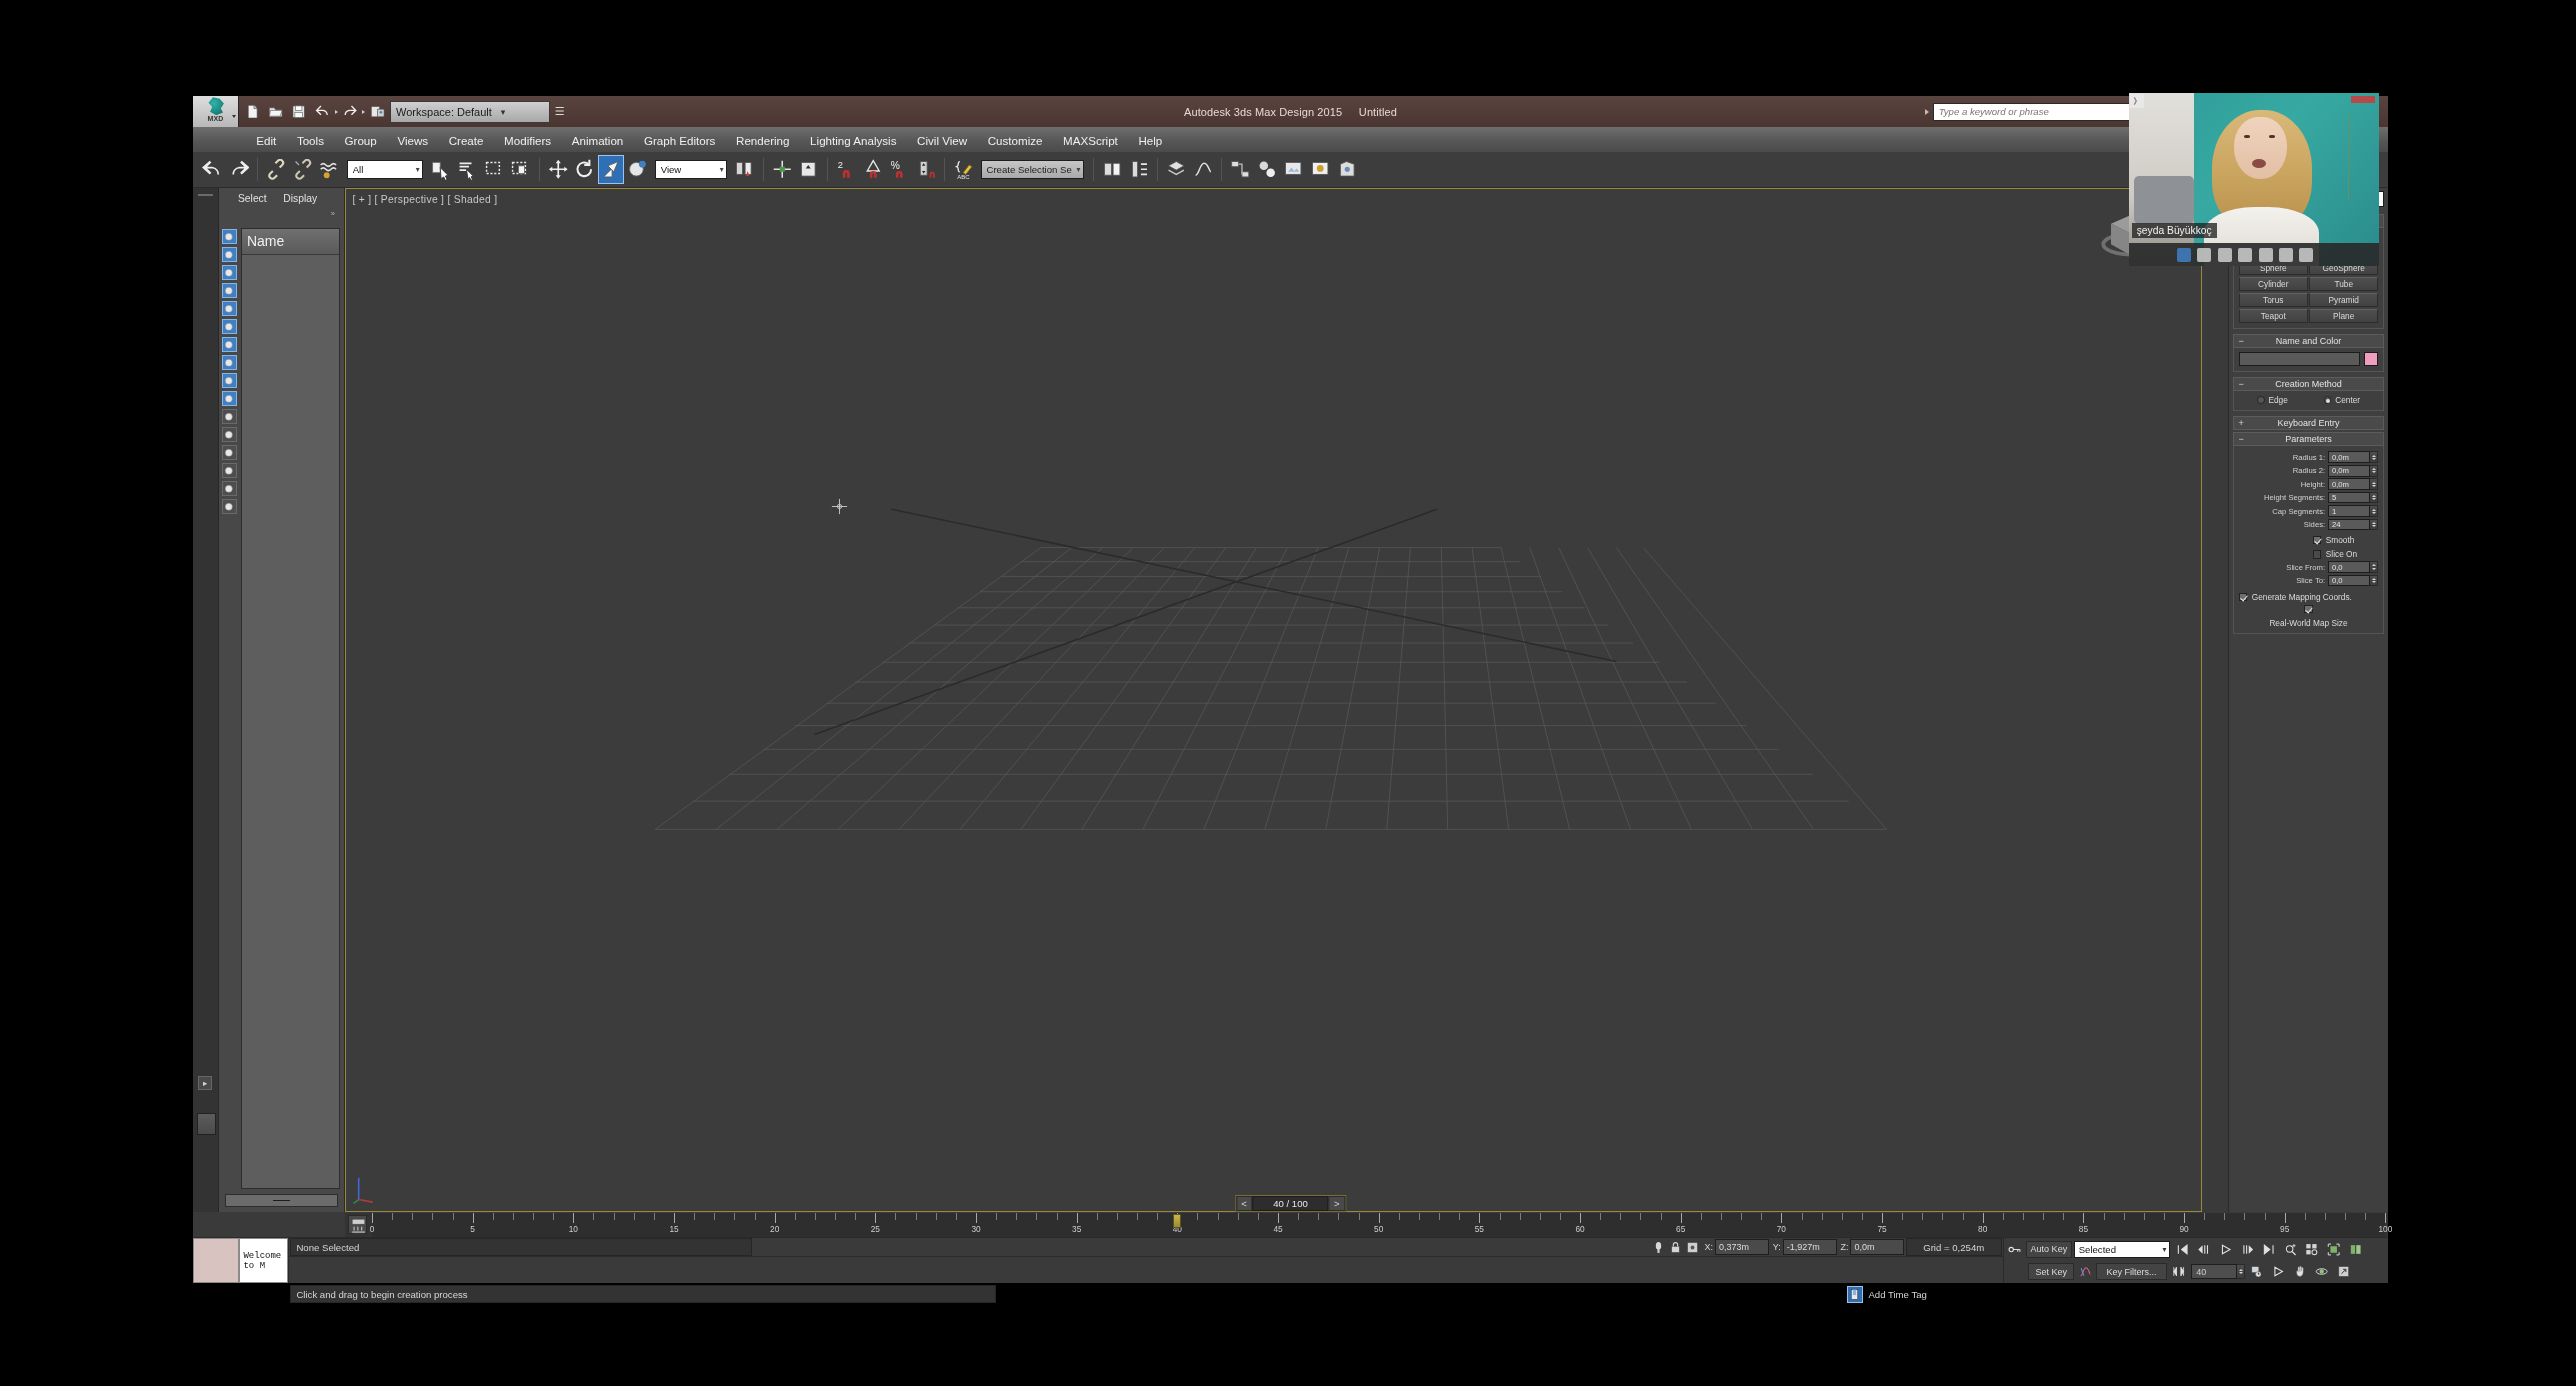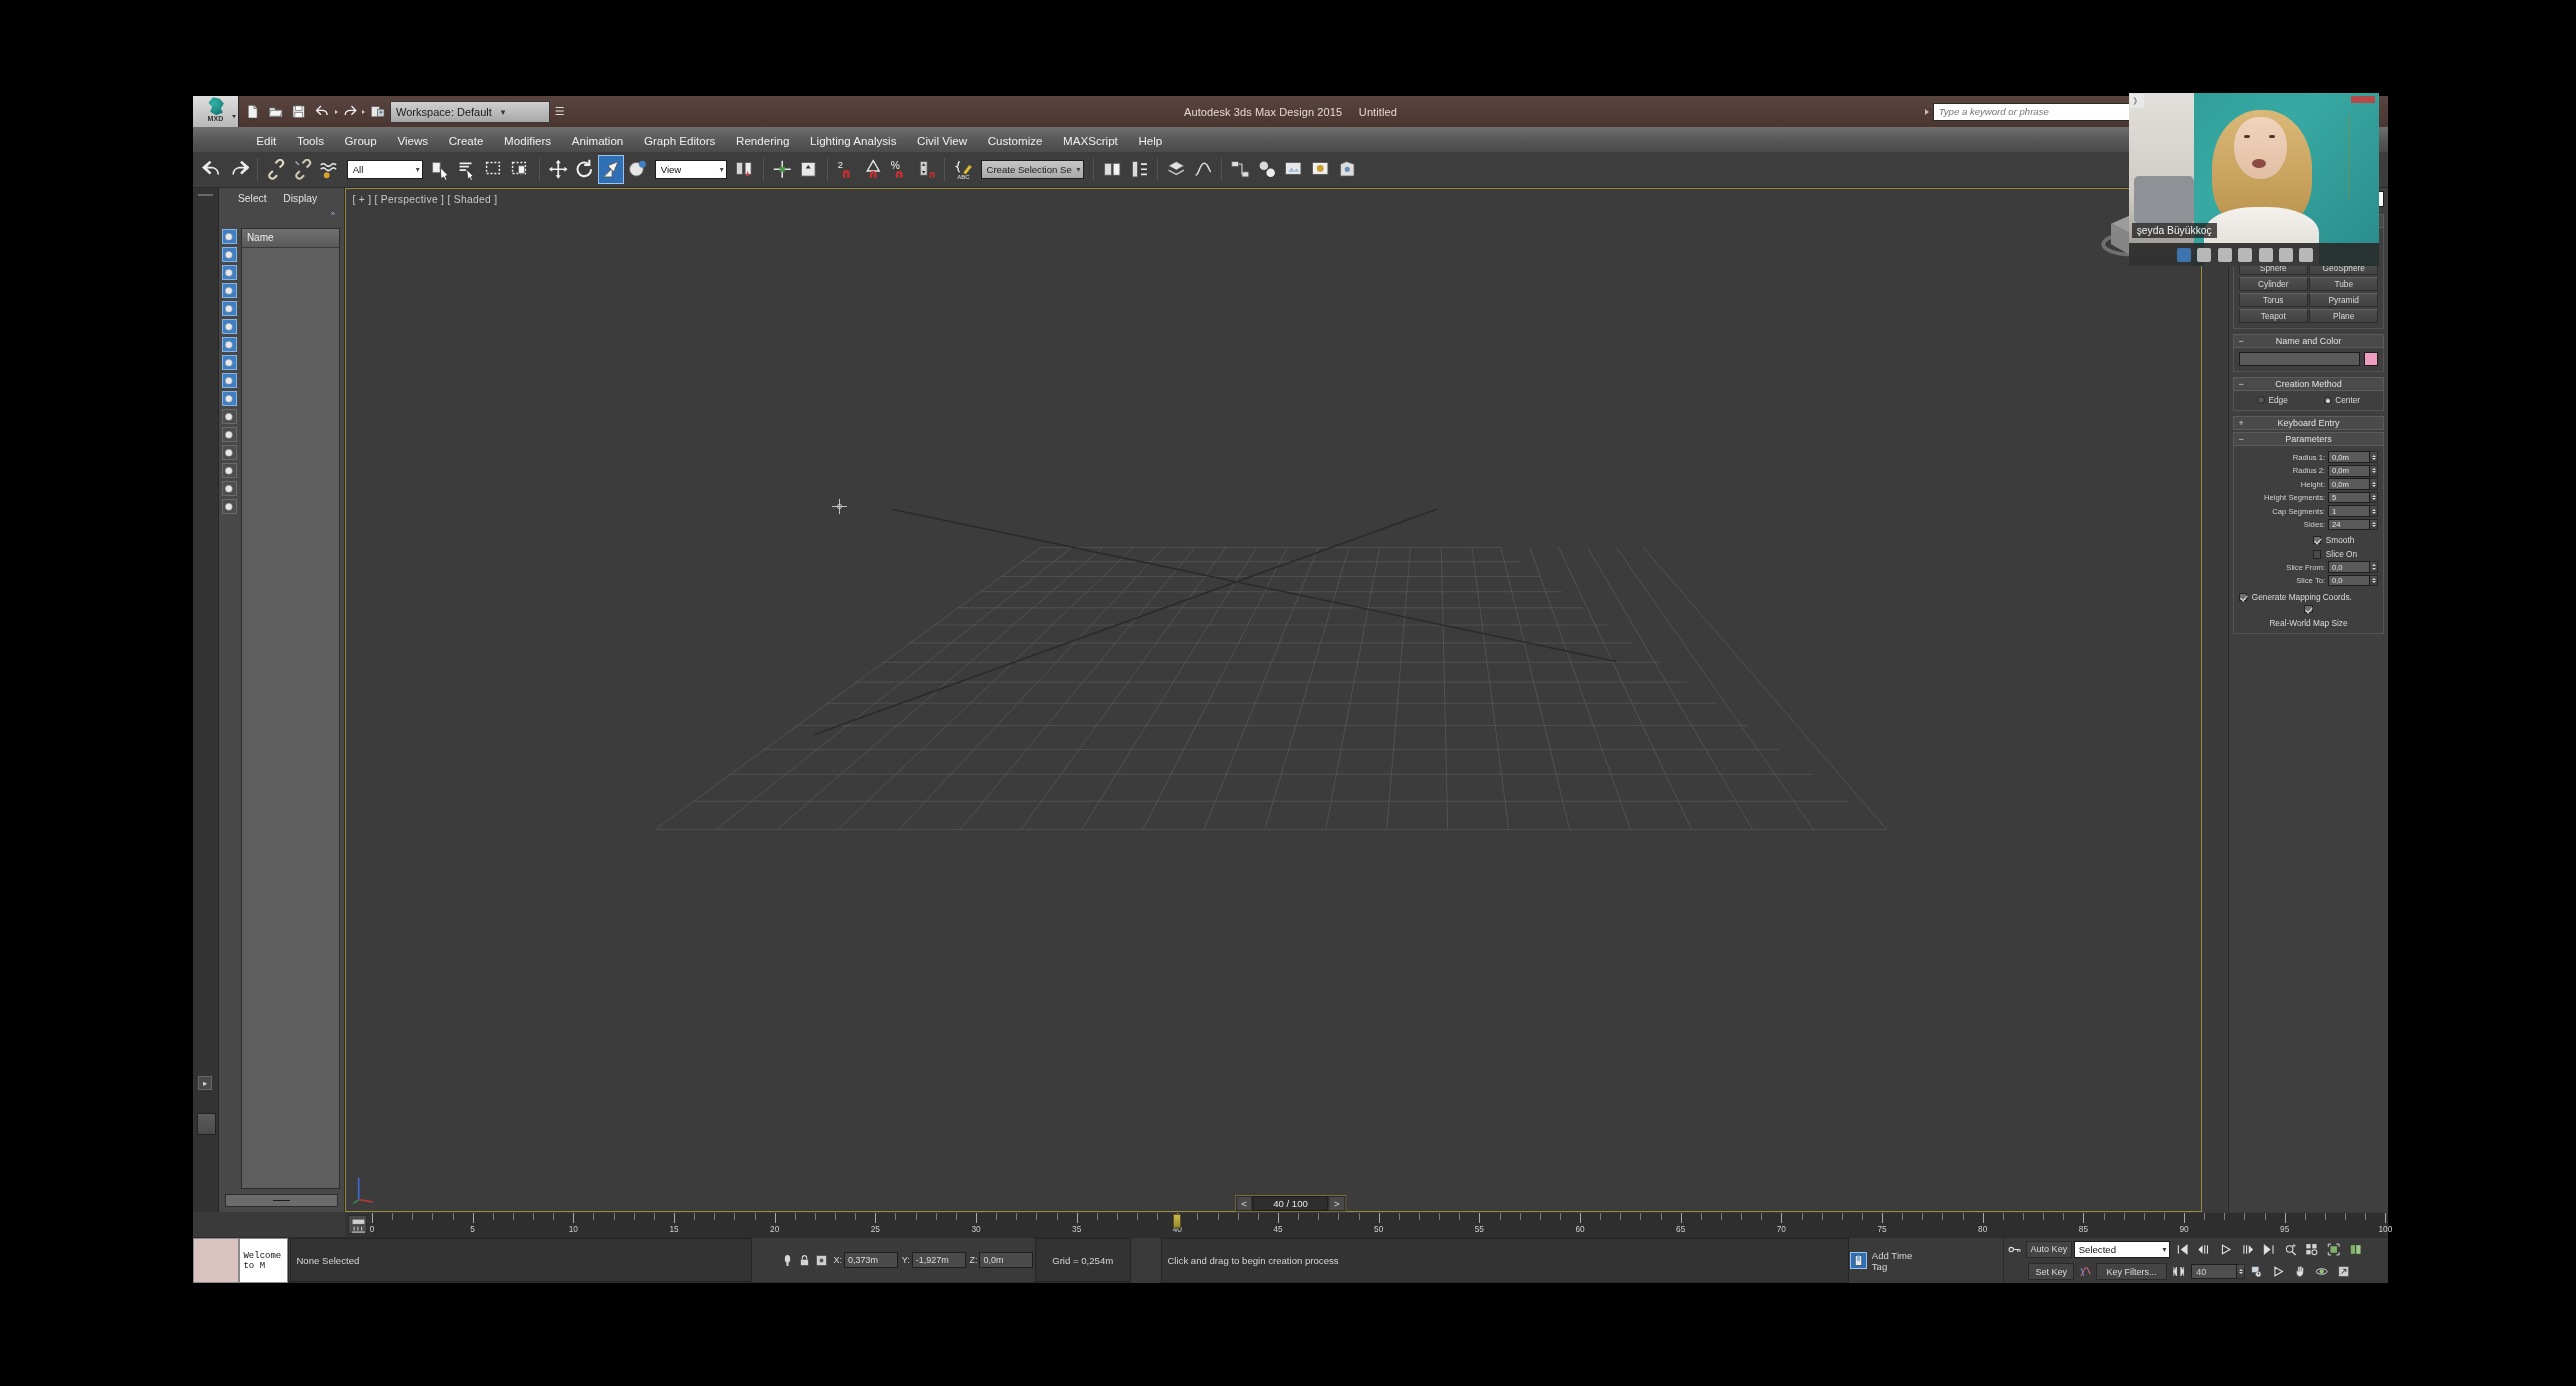--- a/index.html
+++ b/index.html
@@ -116,23 +116,23 @@
   .exp-menu{height:20.5px;display:flex;align-items:center;gap:16.7px;padding-left:19px;
     font-size:10.3px;color:#e2e2e2;}
   .exp-chev{height:14px;display:flex;justify-content:flex-end;padding-right:9px;color:#9fb5cf;font-size:7.7px;}
   .exp-body{position:absolute;left:0;right:0;top:37px;bottom:23px;display:flex;}
   .exp-tools{width:20.5px;padding-top:3.9px;display:flex;flex-direction:column;gap:2.6px;align-items:center;}
   .etool{width:15.4px;height:15.4px;background:#3f7fc4;border:0.6px solid #8ab4dd;
     display:flex;align-items:center;justify-content:center;}
   .etool svg{width:11.6px;height:11.6px;}
   .etool.plain{background:#4e4e4e;border:0.6px solid #6a6a6a;}
   .exp-list{flex:1;margin:2.6px 3.9px 0 1.3px;background:#5e5e5e;border:0.6px solid #2d2d2d;}
-  .exp-hdr{height:19px;background:linear-gradient(180deg,#707070,#5a5a5a);
+  .exp-hdr{height:26px;background:linear-gradient(180deg,#707070,#5a5a5a);
     border-bottom:0.6px solid #3a3a3a;display:flex;align-items:center;padding-left:5.1px;
-    font-size:10px;color:#efefef;}
+    font-size:14px;color:#efefef;}
   .exp-foot{position:absolute;left:6.4px;right:6.4px;bottom:5.1px;height:13px;
     background:#6b6b6b;border:0.6px solid #2d2d2d;display:flex;align-items:center;justify-content:center;}
   .exp-foot i{display:block;width:16.7px;height:1.3px;background:#1c1c1c;}
 
   
   .viewport{
     position:absolute;left:152px;top:92px;right:186px;bottom:71px;
     background:#3c3c3c;border:1.3px solid #9a8a3c;overflow:hidden;
   }
   .vp-label{position:absolute;left:6.4px;top:5.1px;font-size:10.3px;color:#c8c8c8;letter-spacing:0.3px;}
@@ -218,21 +218,21 @@
 
   
   .statusbar{
     position:absolute;left:0;right:0;bottom:0;height:46px;background:#3a3a3a;
     border-top:0.6px solid #2a2a2a;display:flex;
   }
   .mxlistener{width:96px;border-right:0.6px solid #2a2a2a;display:flex;}
   .mxl-top{flex:1;background:#d8c3c0;border:0.6px solid #8a8a8a;}
   .mxl-bot{flex:1;background:#fff;border:0.6px solid #8a8a8a;display:flex;align-items:center;padding-left:3.9px;
     font-family:"Liberation Mono",monospace;font-size:9px;color:#111;}
-  .stmid{flex:1;display:flex;flex-direction:row;gap:28px;}
+  .stmid{flex:1;display:flex;flex-direction:column;gap:28px;}
   .strow{flex:1;display:flex;align-items:center;border-bottom:0.6px solid #2b2b2b;}
   .stcell{height:100%;display:flex;align-items:center;padding:0 5.1px;font-size:9.6px;color:#d6d6d6;}
   .stcell.box{background:#333;border:0.6px solid #262626;margin:2.6px 1.3px;}
   .coordfield{width:54px;height:15.4px;background:#4a4a4a;border:0.6px solid #1e1e1e;display:flex;
     align-items:center;padding-left:3.2px;font-size:9px;color:#dcdcdc;margin-left:1.9px;}
   .sicon{width:16.7px;height:16.7px;display:flex;align-items:center;justify-content:center;}
   .sicon svg{width:13px;height:13px;}
   .sicon.on{background:#2f6fb5;border:0.6px solid #9cc3e8;}
 
   .animblock{width:385px;display:flex;flex-direction:column;border-left:0.6px solid #2a2a2a;}

